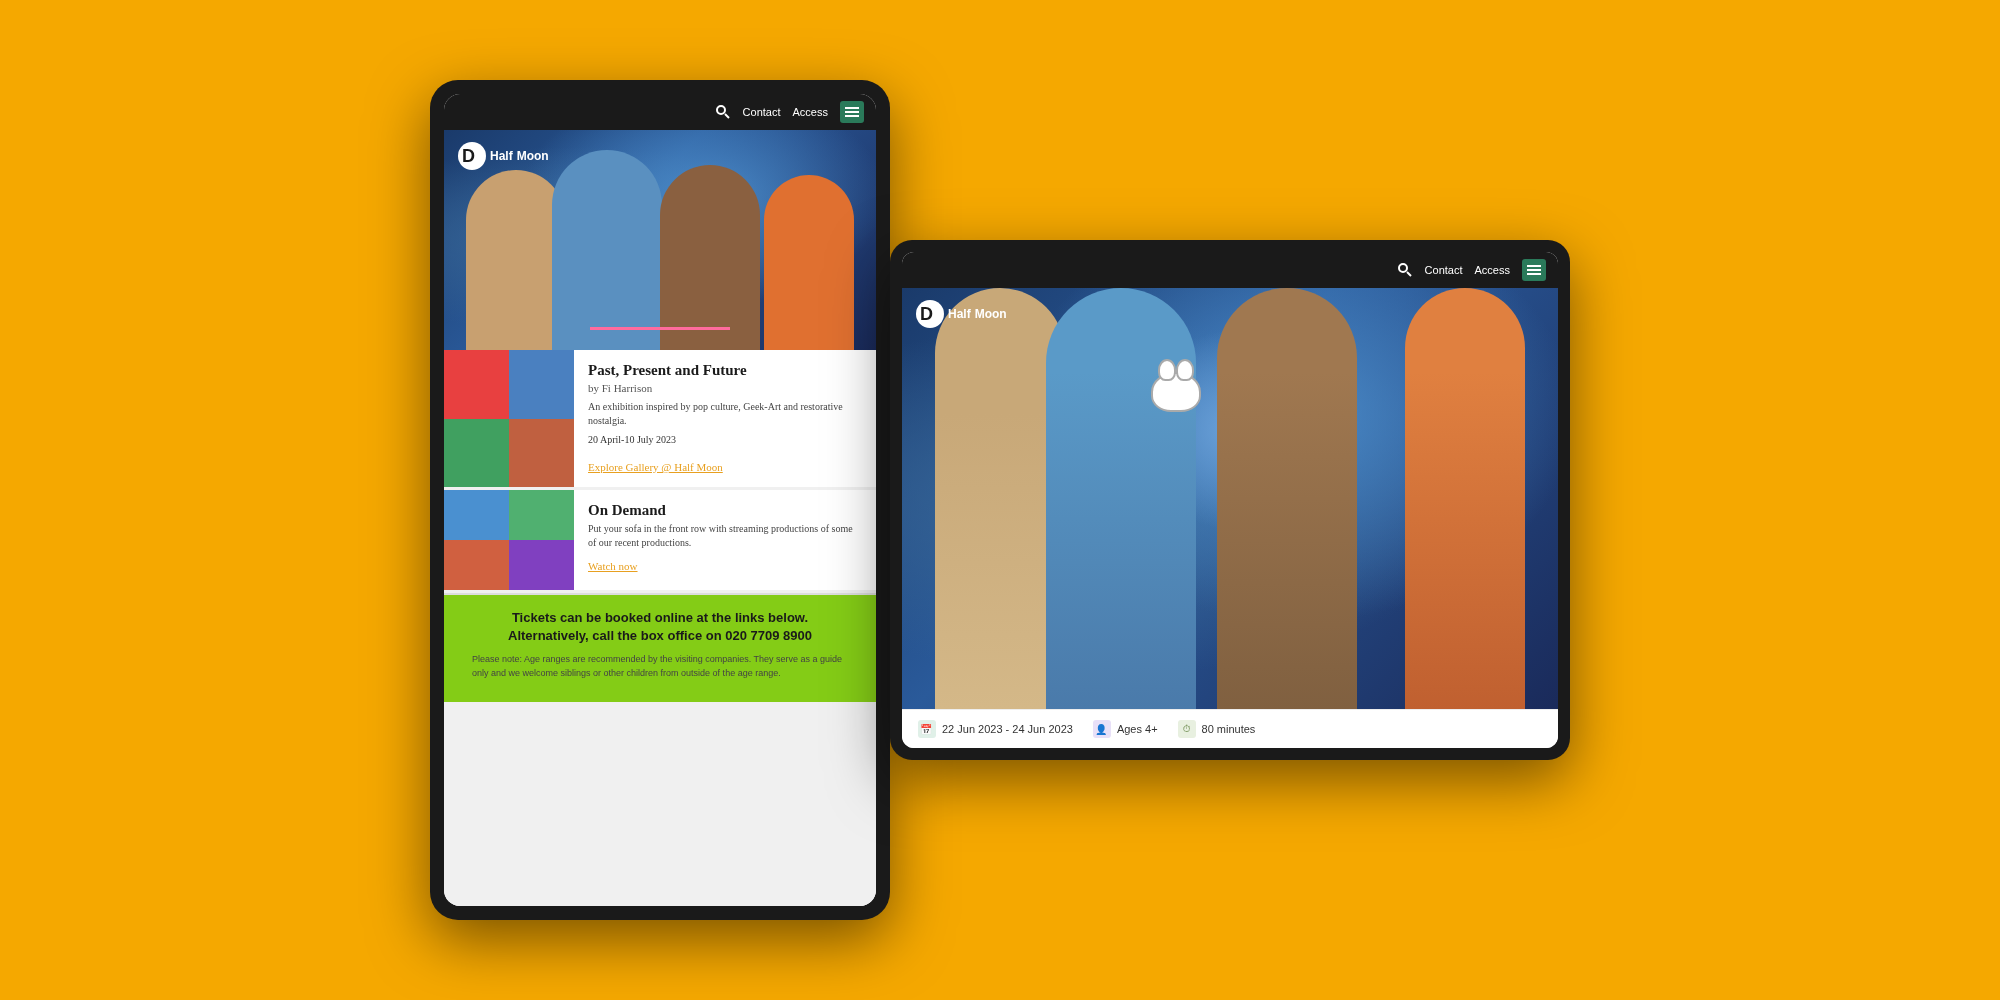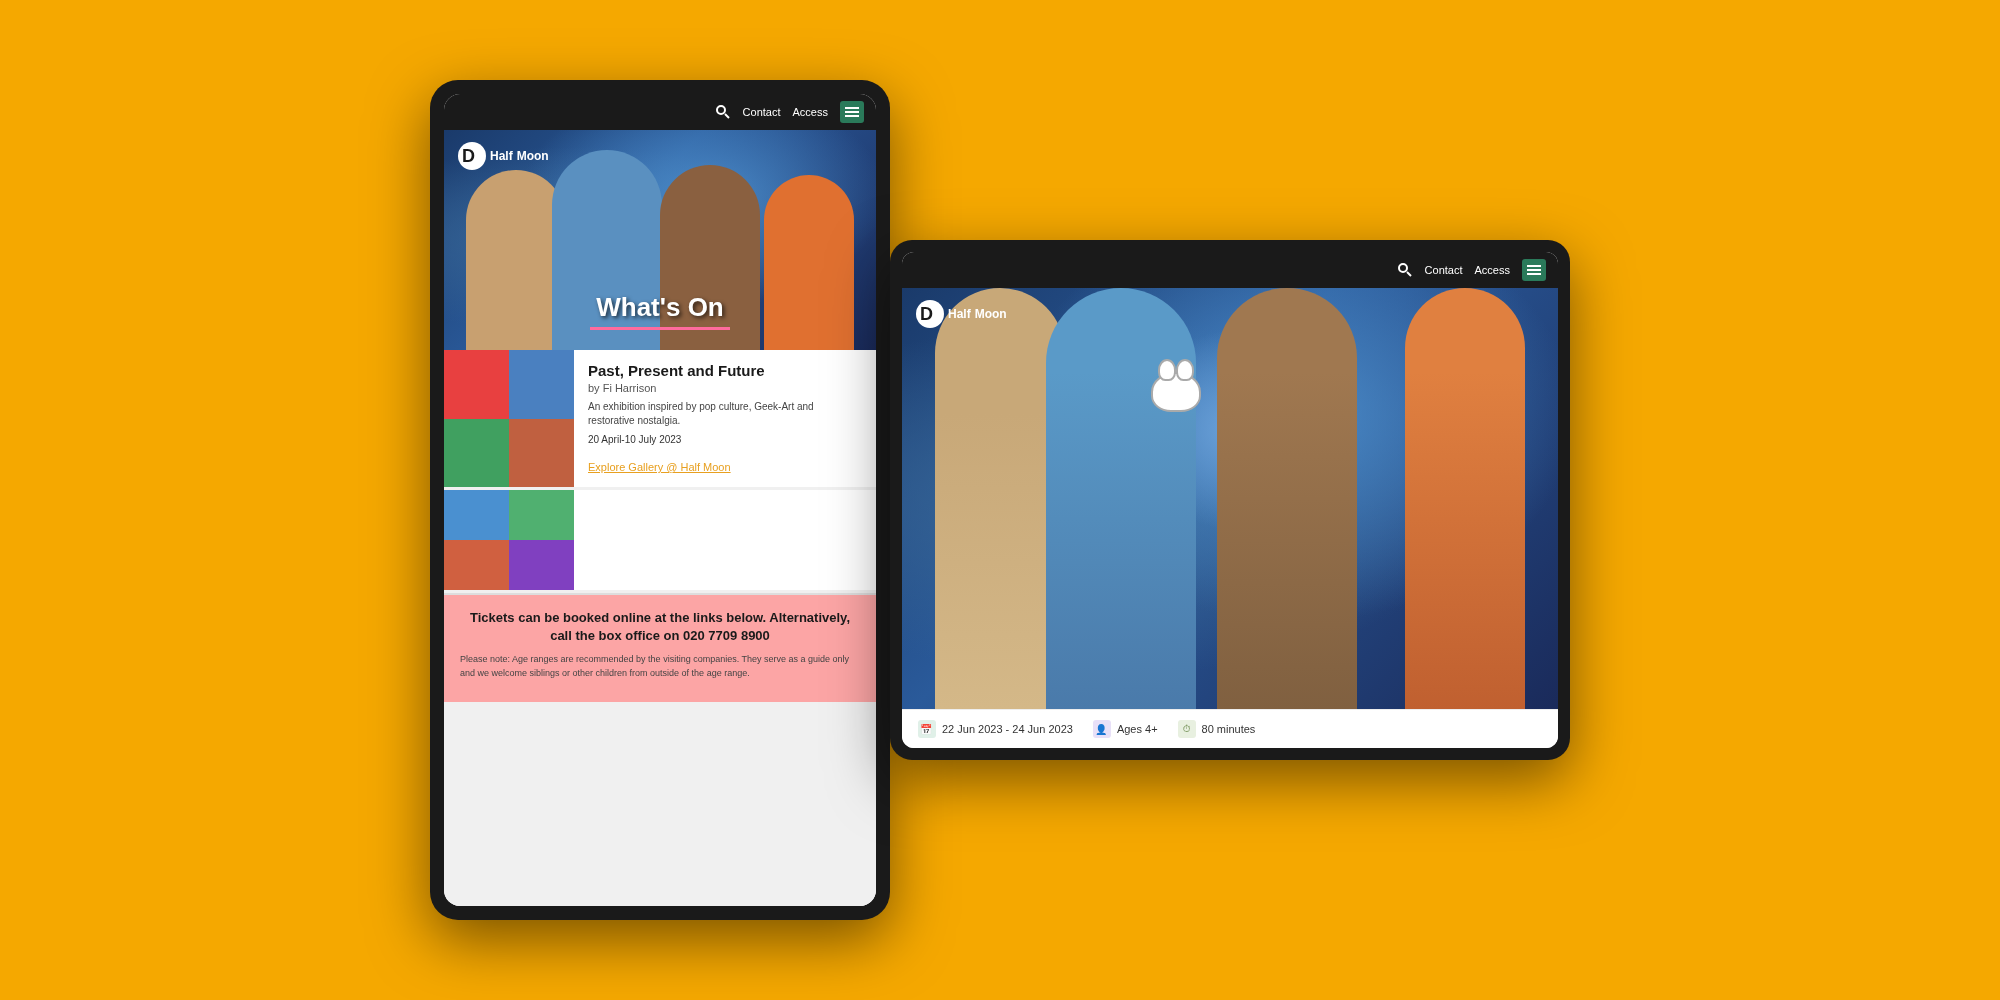--- a/index.html
+++ b/index.html
@@ -245,20 +245,21 @@
       overflow-y: auto;
       background: #f0f0f0;
       padding: 0;
     }
 
     .event-card {
       display: flex;
       background: #fff;
       margin-bottom: 3px;
       min-height: 100px;
+      font-family: Liberation Serif, serif;
     }
 
     .event-thumb {
       width: 130px;
       flex-shrink: 0;
       overflow: hidden;
       position: relative;
     }
 
     .thumb-art {
@@ -318,22 +319,22 @@
 
     .event-link {
       font-size: 11px;
       color: #e8a020;
       text-decoration: underline;
       cursor: pointer;
     }
 
     
     .ticket-section {
-      background: #fca5a5;
-      padding: 14px 16px;
+      background: #84cc16;
+      padding: 14px 28px;
       border-top: 2px solid #ddd;
     }
 
     .ticket-title {
       font-size: 13px;
       font-weight: bold;
       color: #1a1a1a;
       text-align: center;
       margin-bottom: 8px;
       line-height: 1.4;
@@ -524,21 +525,20 @@
 
         <div class="logo-area">
           <div class="logo-moon-circle">
             <span class="logo-moon-d">D</span>
           </div>
           <span class="logo-half">Half</span>
           <span class="logo-half">Moon</span>
         </div>
 
         <div class="hero-title-overlay">
-          <div class="hero-title">What's On</div>
           <div class="hero-title-underline"></div>
         </div>
       </div>
 
       <div class="content-area">
 
         <div class="event-card">
           <div class="event-thumb">
             <div class="thumb-art">
               <div class="thumb-cell tc1"></div>
@@ -558,20 +558,25 @@
 
         <div class="event-card">
           <div class="event-thumb">
             <div class="thumb-art">
               <div class="thumb-cell td1"></div>
               <div class="thumb-cell td2"></div>
               <div class="thumb-cell td3"></div>
               <div class="thumb-cell td4"></div>
             </div>
           </div>
+          <div class="event-info">
+            <div class="event-title">On Demand</div>
+            <div class="event-desc">Put your sofa in the front row with streaming productions of some of our recent productions.</div>
+            <span class="event-link">Watch now</span>
+          </div>
         </div>
 
         <div class="ticket-section">
           <div class="ticket-title">Tickets can be booked online at the links below. Alternatively, call the box office on 020 7709 8900</div>
           <div class="ticket-note">Please note: Age ranges are recommended by the visiting companies. They serve as a guide only and we welcome siblings or other children from outside of the age range.</div>
         </div>
 
       </div>
     </div>
   </div>

